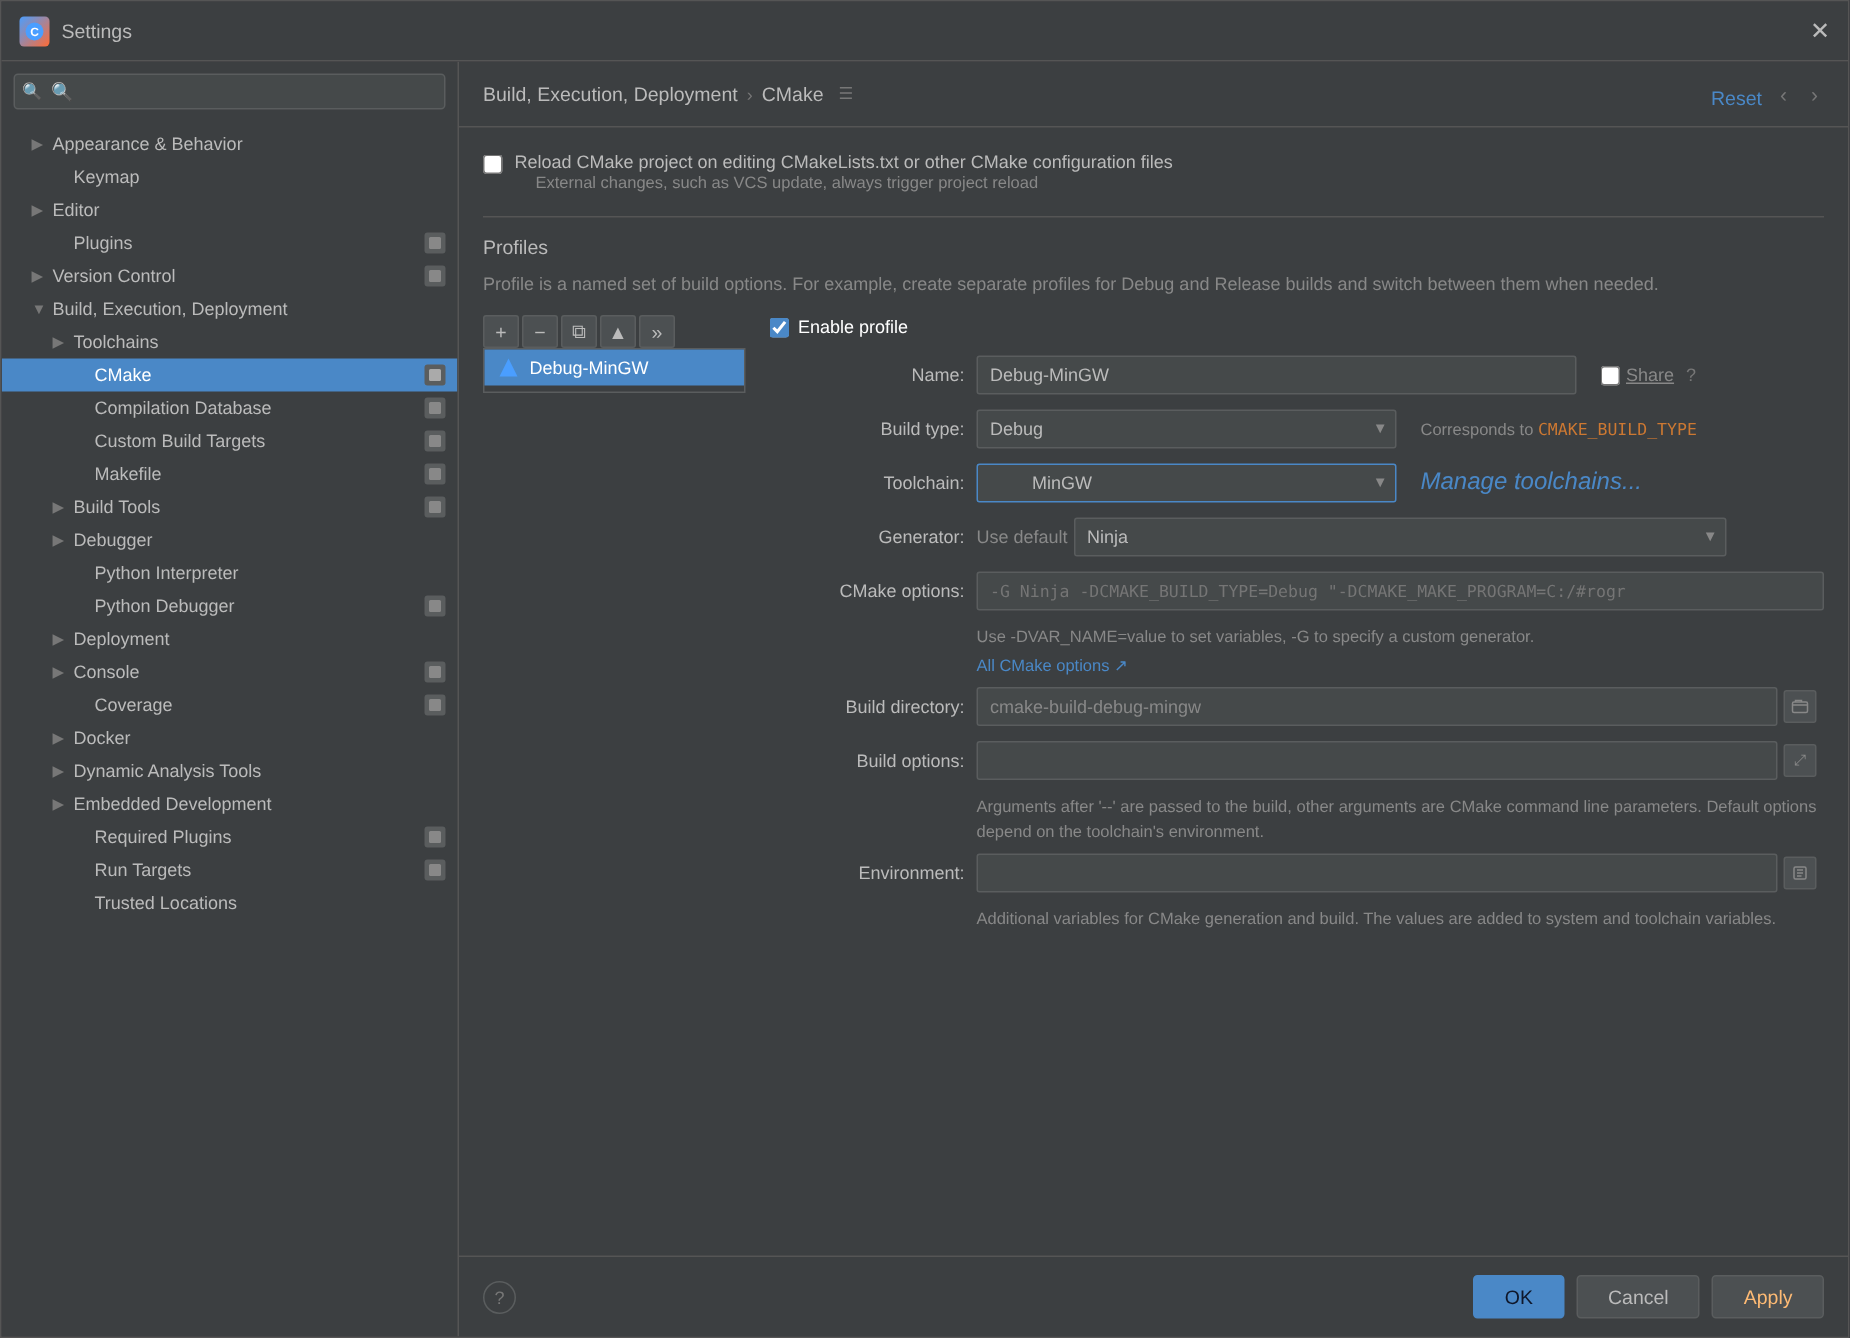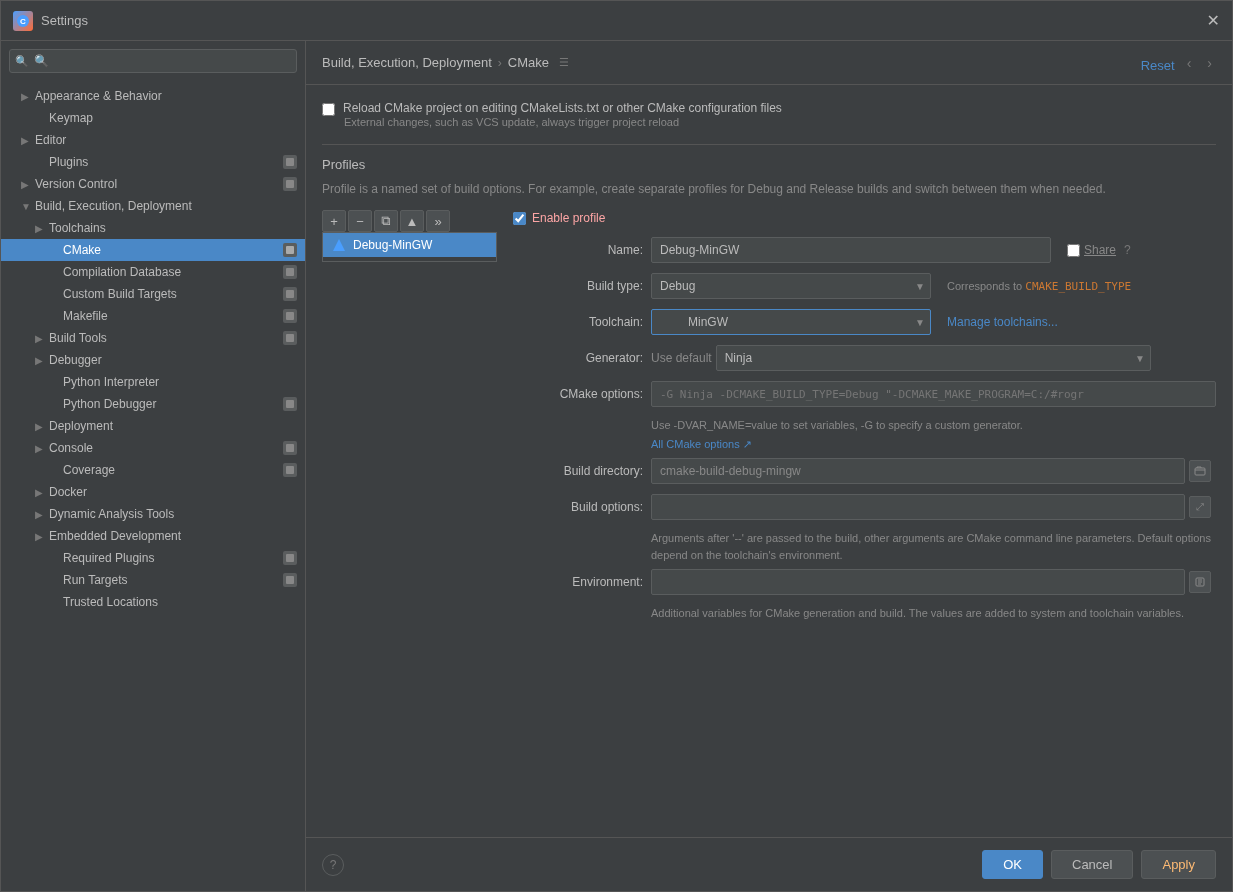--- a/index.html
+++ b/index.html
@@ -51,37 +51,37 @@
     .nav-btn { background: none; border: none; color: #777; cursor: pointer; font-size: 14px; padding: 2px 4px; }
 
     .panel-body { flex: 1; overflow-y: auto; padding: 16px; }
     .panel-body::-webkit-scrollbar { width: 6px; }
     .panel-body::-webkit-scrollbar-thumb { background: #555; border-radius: 3px; }
 
     .reload-section { margin-bottom: 16px; }
     .checkbox-row { display: flex; align-items: flex-start; gap: 8px; margin-bottom: 0; }
     .checkbox-input { width: 13px; height: 13px; margin-top: 2px; flex-shrink: 0; accent-color: #4a88c7; }
     .checkbox-label { font-size: 12px; color: #bbbbbb; }
-    .subtext { font-size: 11px; color: #888; margin-left: 22px; }
+    .subtext { font-size: 11px; color: #888; margin-left: 35px; }
 
     .section-divider { border: none; border-top: 1px solid #555; margin: 12px 0; }
     .section-title { font-size: 13px; color: #bbbbbb; margin-bottom: 8px; font-weight: normal; }
 
     .profiles-desc { font-size: 12px; color: #888; margin-bottom: 12px; line-height: 1.5; }
 
     .toolbar { display: flex; align-items: center; gap: 2px; margin-bottom: 0; }
     .toolbar-btn { background: #4c5052; border: 1px solid #5a5d5e; color: #bbbbbb; width: 24px; height: 22px; cursor: pointer; display: flex; align-items: center; justify-content: center; font-size: 13px; border-radius: 2px; }
 
     .profile-list { border: 1px solid #5a5d5e; background: #3c3f41; margin-bottom: 0; min-height: 30px; }
     .profile-item { display: flex; align-items: center; padding: 4px 8px; gap: 6px; cursor: pointer; }
     .profile-item.selected { background: #4a88c7; }
     .profile-icon { width: 16px; height: 16px; flex-shrink: 0; }
     .profile-name { font-size: 12px; color: #ffffff; }
     .enable-profile-row { display: flex; align-items: center; gap: 6px; margin-bottom: 12px; }
-    .enable-label { font-size: 12px; color: #fca5a5; }
+    .enable-label { font-size: 12px; color: #ffffff; }
 
     .form-row { display: flex; align-items: center; margin-bottom: 10px; gap: 8px; }
     .form-label { width: 130px; font-size: 12px; color: #bbbbbb; text-align: right; flex-shrink: 0; }
     .form-control { flex: 1; background: #45494a; border: 1px solid #5a5d5e; color: #bbbbbb; padding: 4px 8px; border-radius: 2px; font-size: 12px; outline: none; height: 26px; }
     .share-checkbox { display: flex; align-items: center; gap: 4px; }
     .share-label { font-size: 12px; color: #888; text-decoration: underline; }
     .help-icon { color: #777; font-size: 12px; cursor: pointer; }
 
     .select-control { flex: 1; background: #45494a; border: 1px solid #5a5d5e; color: #bbbbbb; padding: 4px 8px; border-radius: 2px; font-size: 12px; outline: none; height: 26px; appearance: none; cursor: pointer; }
     .select-wrapper { flex: 1; position: relative; display: flex; align-items: center; }
@@ -105,25 +105,25 @@
     .env-edit-btn { background: #4c5052; border: 1px solid #5a5d5e; color: #888; width: 22px; height: 22px; cursor: pointer; display: flex; align-items: center; justify-content: center; border-radius: 2px; font-size: 10px; flex-shrink: 0; }
 
     .env-hint { font-size: 11px; color: #888; line-height: 1.5; margin-left: 138px; margin-bottom: 6px; }
 
     
     .bottom-bar { border-top: 1px solid #555; padding: 10px 16px; display: flex; align-items: center; justify-content: space-between; background: #3c3f41; height: 54px; }
     .bottom-left { display: flex; align-items: center; }
     .help-btn { background: none; border: 1px solid #5a5d5e; color: #777; width: 22px; height: 22px; border-radius: 50%; cursor: pointer; font-size: 12px; display: flex; align-items: center; justify-content: center; }
     .bottom-right { display: flex; gap: 8px; }
     .action-btn { padding: 6px 20px; border-radius: 3px; cursor: pointer; font-size: 13px; border: 1px solid #5a5d5e; }
-    .action-btn-primary { background: #4a88c7; color: #ffffff; border-color: #4a88c7; }
+    .action-btn-primary { background: #4a88c7; color: #0f172a; border-color: #4a88c7; }
     .action-btn-secondary { background: #4c5052; color: #bbbbbb; }
     .action-btn-apply { background: #4c5052; color: #fdba74; }
 
-    .manage-link { color: #4a88c7; cursor: pointer; font-size: 12px; white-space: nowrap; }
+    .manage-link { color: #4a88c7; cursor: pointer; font-size: 16px; white-space: nowrap; font-style: italic; }
   </style>
 </head>
 <body>
 
 <div class="dialog">
 
   <div class="title-bar">
     <div class="title-bar-icon">
       <svg width="14" height="14" viewBox="0 0 14 14">
           <circle cx="7" cy="7" r="6" fill="#4a9eff"></circle>

